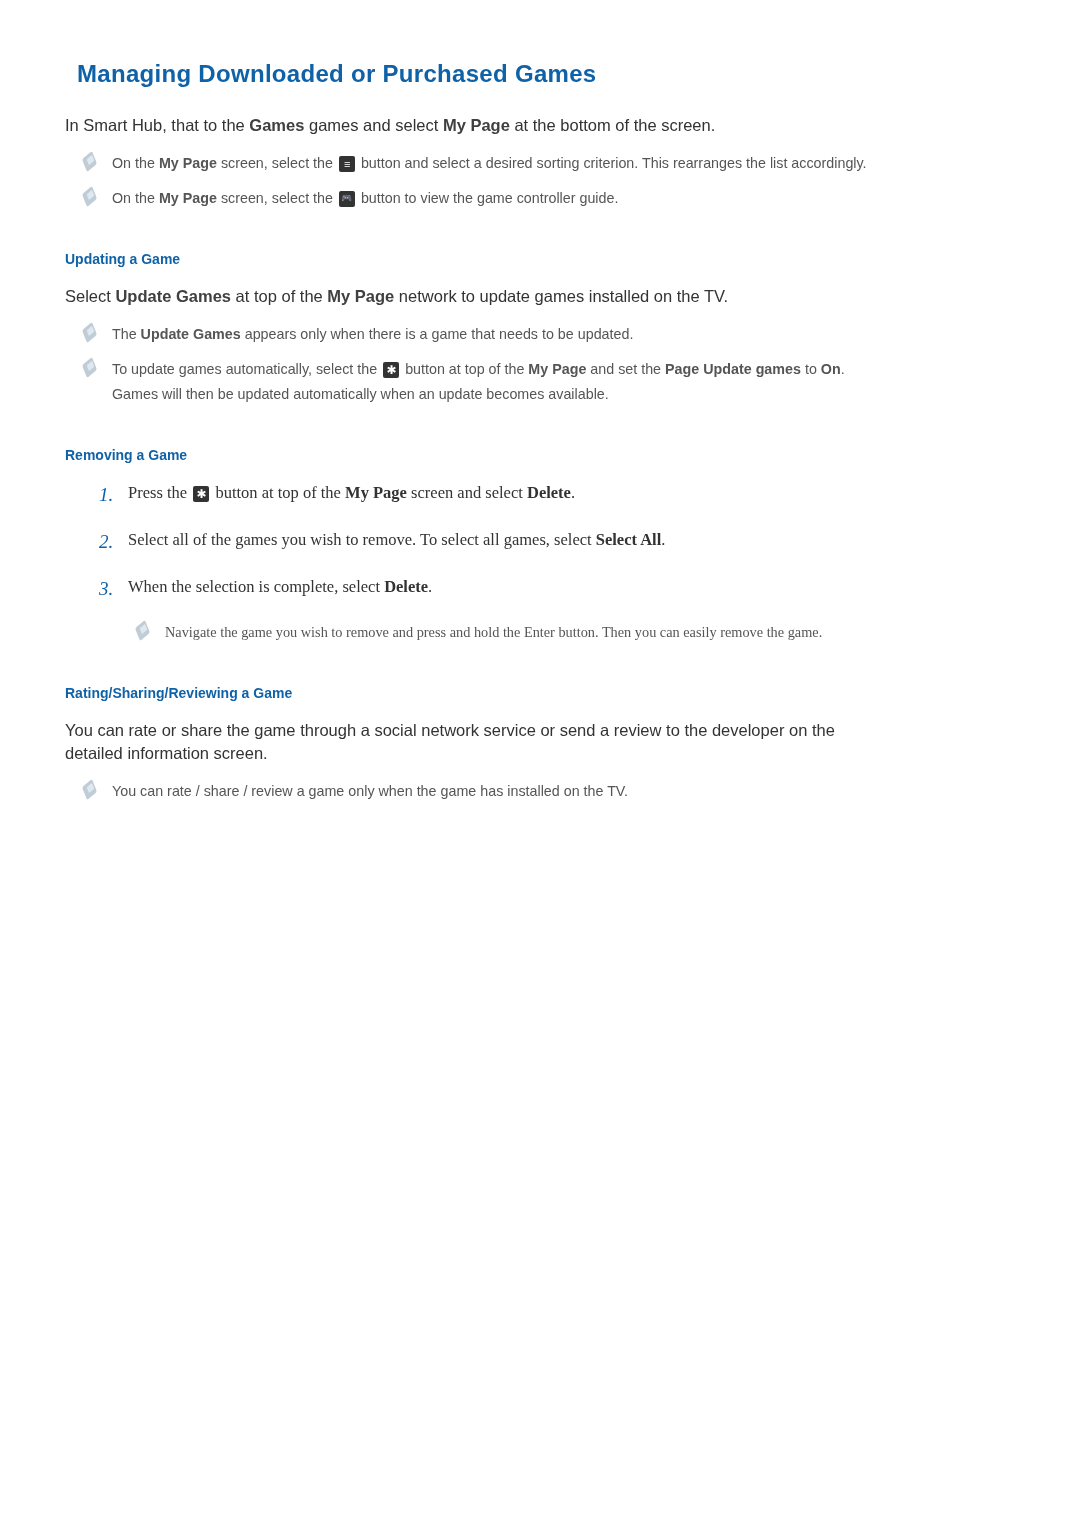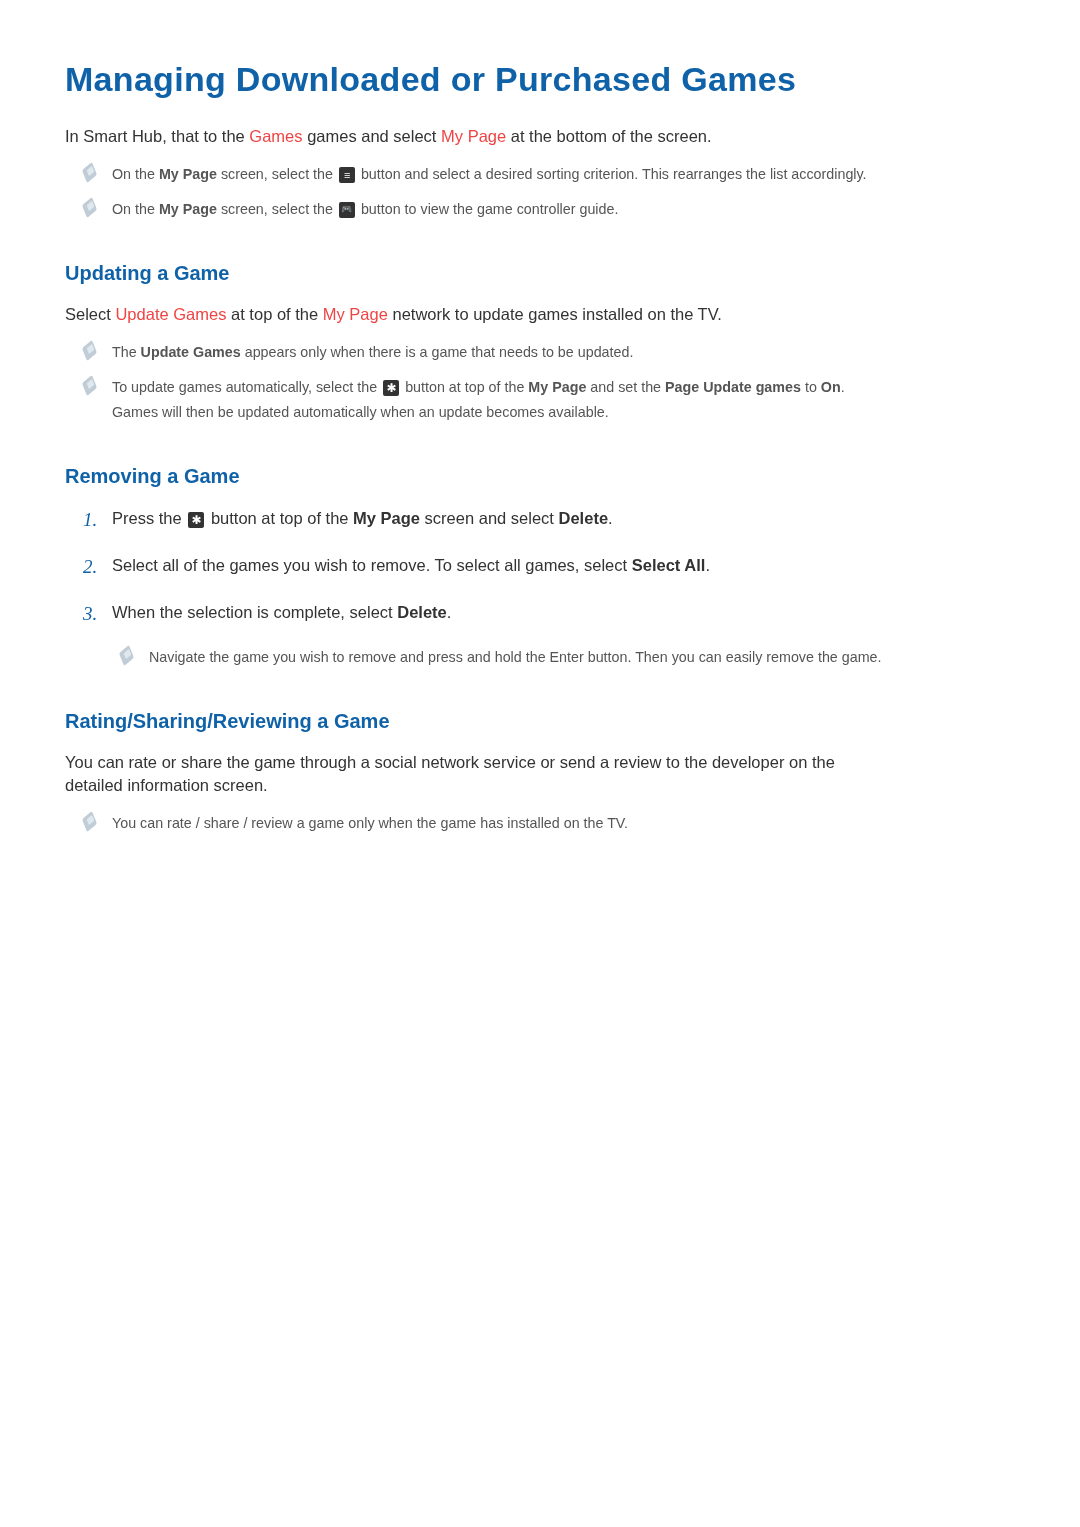--- a/index.html
+++ b/index.html
@@ -10,38 +10,38 @@
     color: #333333;
     width: 1080px;
   }
   .page {
     padding: 60px 65px 60px 65px;
     width: 950px;
     box-sizing: border-box;
   }
   h1.main-title {
     color: #0f62a8;
-    font-size: 34px;
+    font-size: 24px;
     font-weight: bold;
-    margin: 0 0 26px 0;
+    margin: 0 0 26px 12px;
     letter-spacing: 0.3px;
   }
   h2.sub-title {
     color: #0f62a8;
-    font-size: 20px;
+    font-size: 14px;
     font-weight: bold;
     margin: 40px 0 18px 0;
   }
   .lead {
     font-size: 16.5px;
     color: #333333;
     margin: 0 0 14px 0;
     line-height: 1.4;
   }
-  .lead .b { font-weight: normal; color: #ef4444; }
+  .lead .b { font-weight: bold; color: #404040; }
 
   ul.notes {
     list-style: none;
     margin: 0 0 14px 0;
     padding: 0 0 0 18px;
   }
   ul.notes > li {
     position: relative;
     padding-left: 29px;
     font-size: 14.3px;
@@ -86,24 +86,25 @@
     line-height: 16px;
     vertical-align: middle;
     margin: 0 2px;
     letter-spacing: -0.5px;
   }
   .icon-controller::before { content: "🎮"; font-size: 9px; position: relative; top: -1px; }
   .icon-list-menu::before { content: "≡"; font-size: 11px; font-weight: bold; }
   .icon-gear::before { content: "✱"; font-size: 12px; position: relative; top: 0px; }
 
   ol.steps {
-    margin: 0;
+    margin: 16px;
     padding: 0 0 0 18px;
     counter-reset: step;
     list-style: none;
+    font-family: Liberation Serif, serif;
   }
   ol.steps > li {
     position: relative;
     padding-left: 29px;
     font-size: 16.5px;
     color: #333333;
     line-height: 1.5;
     margin: 0 0 22px 0;
     counter-increment: step;
   }

